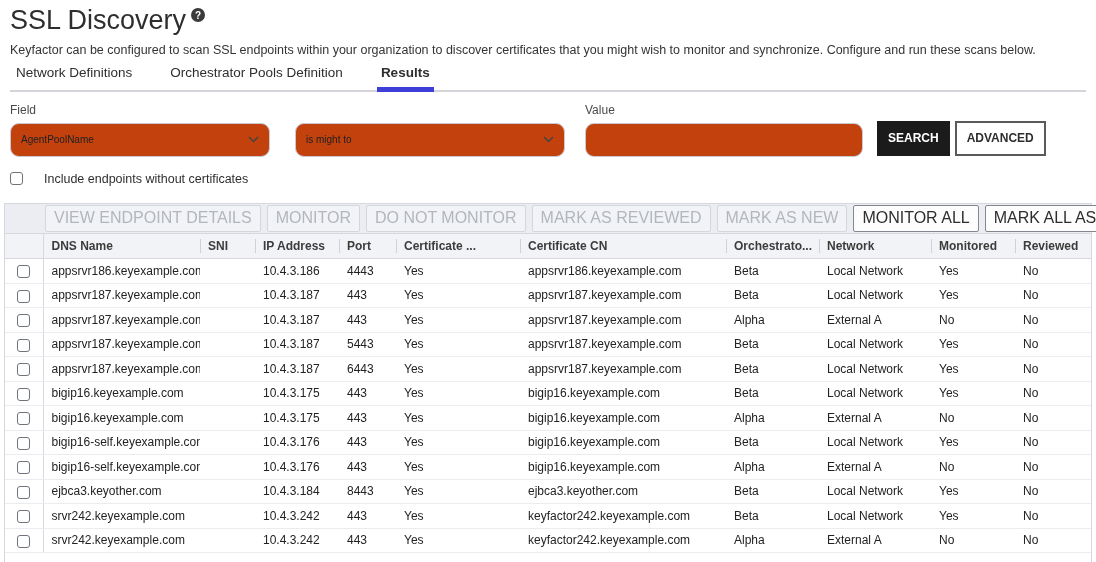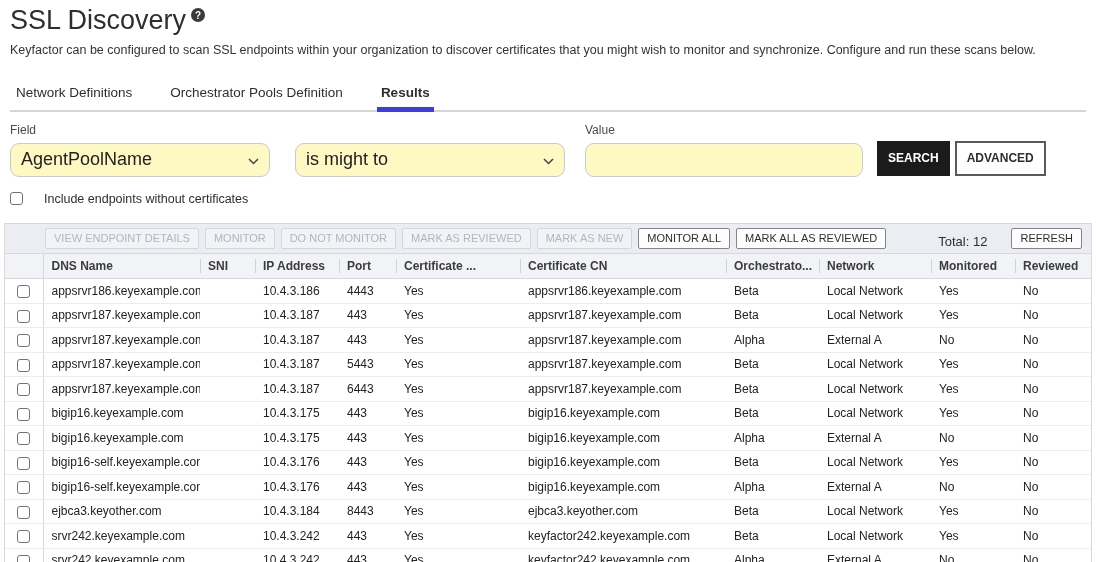--- a/index.html
+++ b/index.html
@@ -34,21 +34,21 @@
     justify-content: center;
     margin-top: 2px;
     cursor: pointer;
   }
   .desc { font-size: 12.5px; margin-top: 7px; color: #333; }
 
   
   .tabs {
     display: flex;
     gap: 30px;
-    margin-top: 28px;
+    margin-top: 8px;
     border-bottom: 2px solid #d3d5da;
     padding-left: 2px;
     text-align: right;
   }
   .tab {
     font-size: 13.5px;
     padding: 0 4px 7px 4px;
     border-bottom: 5px solid transparent;
     margin-bottom: -2px;
     cursor: pointer;
@@ -57,22 +57,22 @@
   .tab.active { font-weight: bold; border-bottom-color: var(--accent, #3e3fd8); }
 
   
   .form-row { display: flex; margin-top: 11px; align-items: flex-end; }
   .fgroup { display: flex; flex-direction: column; }
   .fgroup label { font-size: 12px; color: #4a4a4a; margin-bottom: 6px; }
   .control {
     height: 27px;
     border: 1px solid #c7cad0;
     border-radius: 9px;
-    background: #fef9c3;
-    font-size: 18px;
+    background: #c2410c;
+    font-size: 10px;
     color: #222;
     padding: 16px 10px;
   }
   .select {
     display: flex;
     align-items: center;
     justify-content: space-between;
     cursor: pointer;
   }
   .f1 { width: 260px; margin-right: 25px; }
@@ -134,21 +134,21 @@
     background: var(--toolbar-bg, #ebedf2);
     border-bottom: 1px solid #d6d8dd;
     display: flex;
     align-items: center;
     justify-content: space-between;
     padding: 0 9px 0 40px;
   }
   .toolbar-left { display: flex; gap: 6px; align-items: center; }
   .toolbar-right { display: flex; gap: 24px; align-items: flex-end; }
   .tbtn {
-    font-size: 11px;
+    font-size: 16px;
     padding: 3px 8px 4px 8px;
     border-radius: 2px;
     cursor: pointer;
     white-space: nowrap;
     font-family: "Liberation Sans", sans-serif;
   }
   .tbtn.disabled {
     color: #b2b6bd;
     border: 1px solid #d3d6db;
     background: #f2f3f6;

